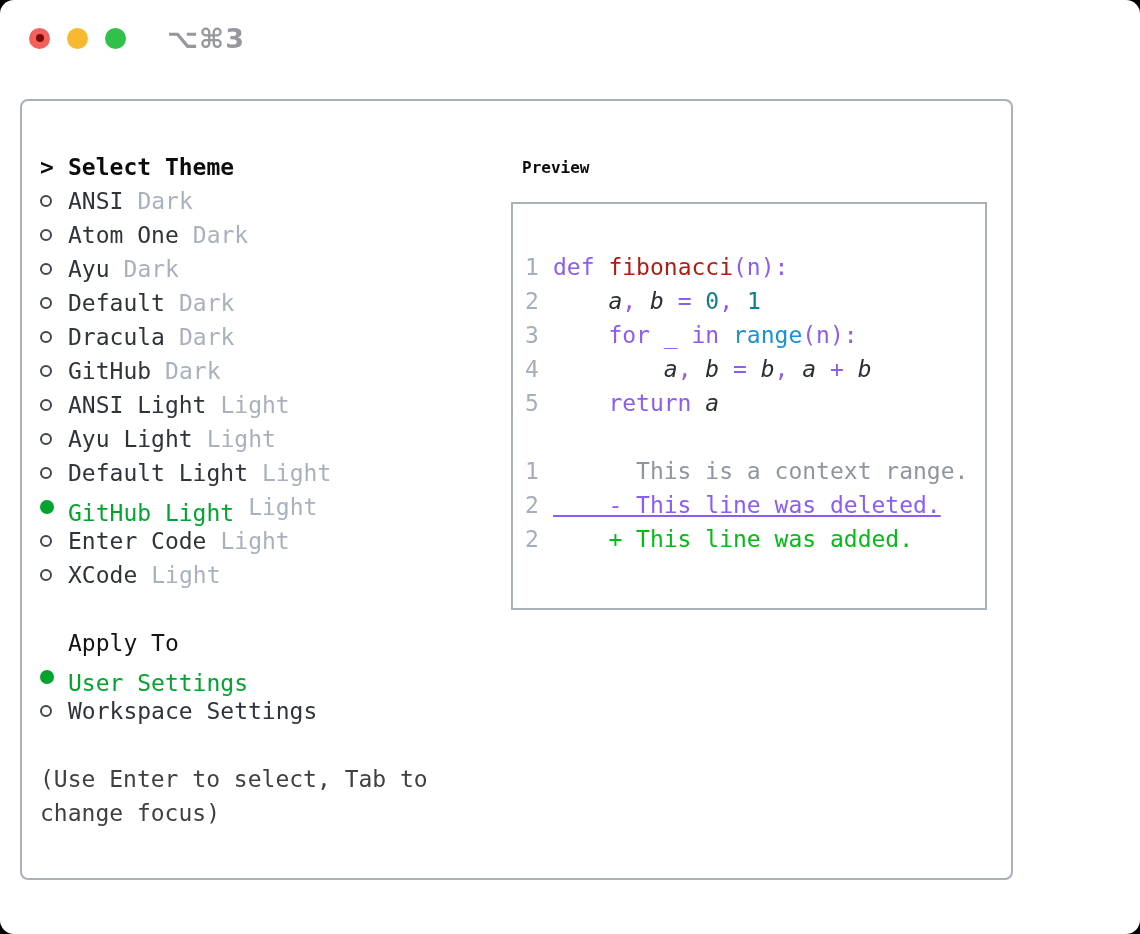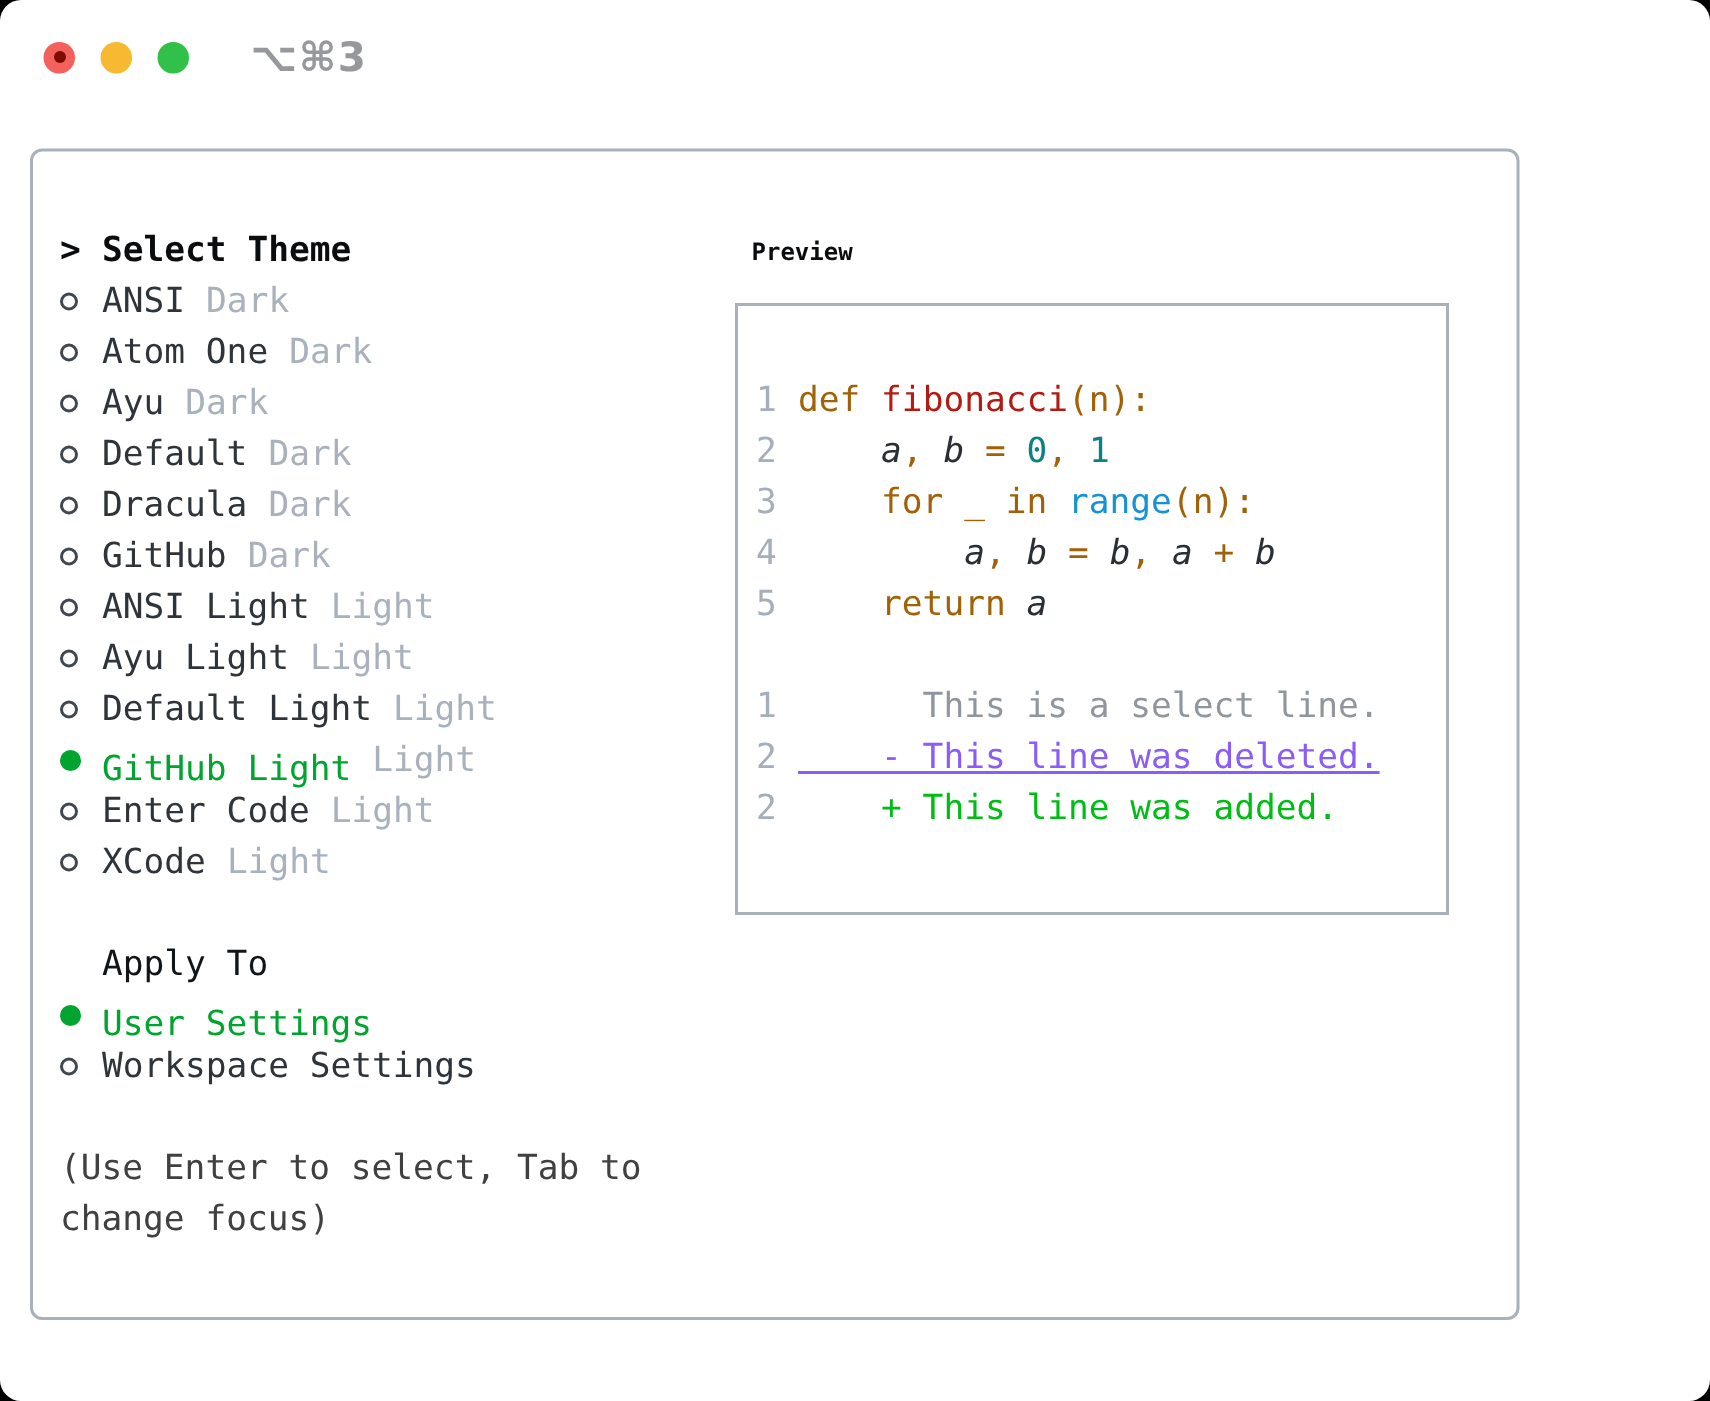--- a/index.html
+++ b/index.html
@@ -29,28 +29,28 @@
   .prompt { color:#0a0c0e; font-weight:bold; font-size:23px; }
   .header-label { color:#0a0c0e; font-weight:bold; }
   .radio-ring { width:12px; height:12px; border:2px solid #40474f; border-radius:50%; }
   .radio-dot  { width:14px; height:14px; background:#00a42e; border-radius:50%; }
   .item-label { color:#2e343a; }
   .item-label.selected { color:#00a42e;margin-top:12px; }
   .tag { color:#a8b1bc; margin-left:14px; }
   .apply-header-label { color:#121518; }
   .hint { font-size:23px; line-height:34px; color:#404040; }
   
-  .preview-col { position:absolute; left:468px; top:49px; width:490px; }
+  .preview-col { position:absolute; left:489px; top:49px; width:490px; }
   .preview-header { height:34px; display:flex; align-items:center; padding-left:11px; }
   .preview-box { margin-top:18px; width:476px; height:408px; border:2px solid #a9b1ba;
                  background:#fff; padding:46px 8px 0 12px; overflow:hidden; }
   .code-line { height:34px; display:flex; align-items:center; font-size:23px; }
   .ln { width:28px; color:#a6aeb9; flex:none; }
   .code-text { white-space:pre; }
-  .seg-code    { color:#a16207; }
+  .seg-code    { color:#8b5cf6; }
   .seg-func    { color:#b21b12; }
   .seg-num     { color:#0d7f86; }
   .seg-builtin { color:#1793d2; }
   .seg-var     { color:#2a2f35; font-style:italic; }
   .seg-context { color:#8f969d; }
   .seg-deleted { color:#8b5cf6;text-decoration:underline; }
   .seg-added   { color:#00bc14;text-align:right; }
 </style>
 </head>
 <body>
@@ -216,21 +216,21 @@
             <div class="code-line">
               <span class="ln">5</span>
               <span class="code-text"><span class="seg-code">    return </span><span class="seg-var">a</span></span>
             </div>
             <div class="code-line">
               <span class="ln"></span>
               <span class="code-text"></span>
             </div>
             <div class="code-line">
               <span class="ln">1</span>
-              <span class="code-text"><span class="seg-context">      This is a select line.</span></span>
+              <span class="code-text"><span class="seg-context">      This is a context range.</span></span>
             </div>
             <div class="code-line">
               <span class="ln">2</span>
               <span class="code-text"><span class="seg-deleted">    - This line was deleted.</span></span>
             </div>
             <div class="code-line">
               <span class="ln">2</span>
               <span class="code-text"><span class="seg-added">    + This line was added.</span></span>
             </div>
           </div>

